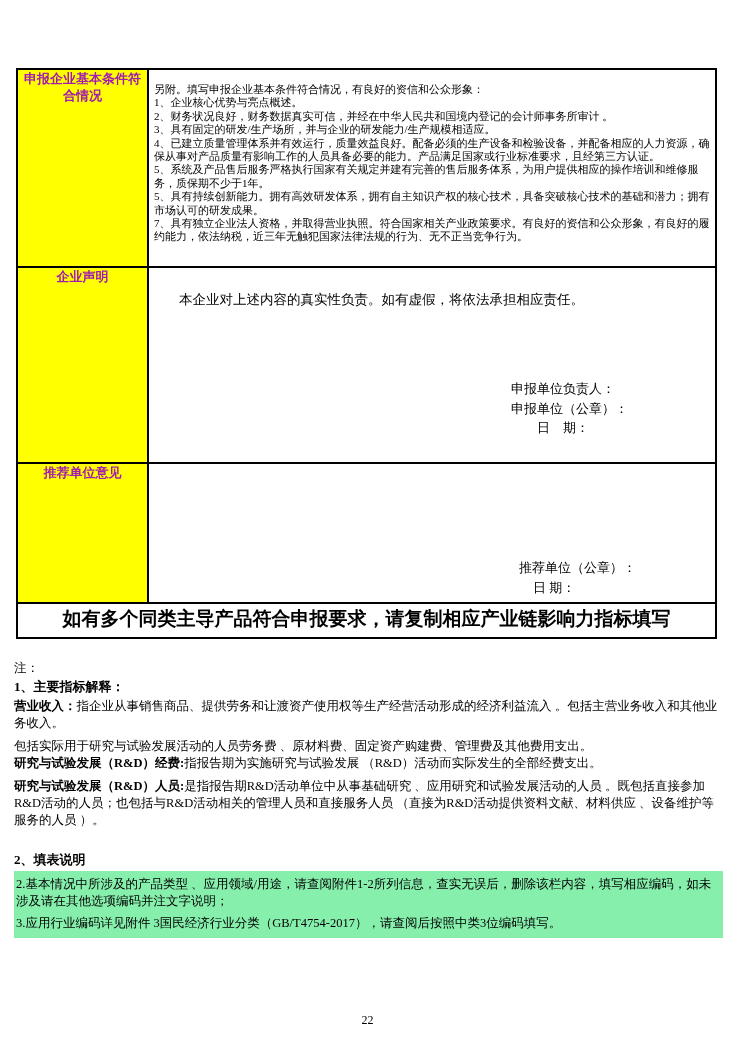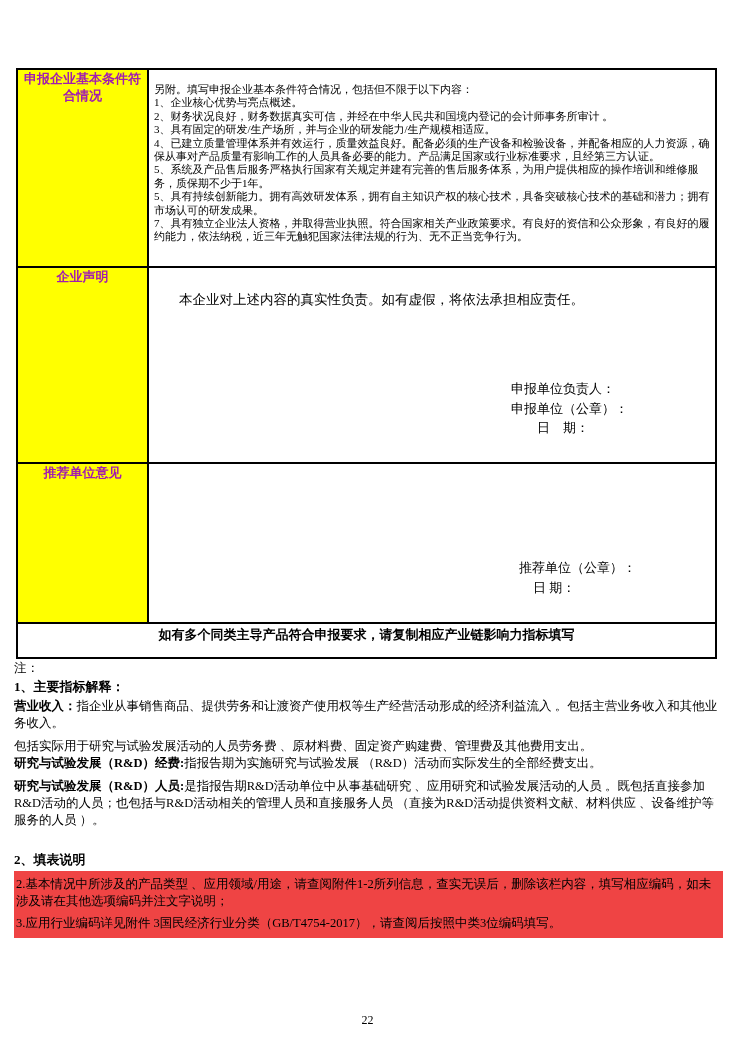--- a/index.html
+++ b/index.html
@@ -31,37 +31,37 @@
   .sig-block{
     margin-top:70px;margin-left:362px;font-size:13px;line-height:19.5px;
   }
   .sig-indent{padding-left:26px;}
   td.rec-content{padding:0;}
   .rec-sig-block{
     margin-top:94px;margin-left:370px;font-size:13px;line-height:19.5px;
   }
   .rec-indent{padding-left:14px;}
   td.footnote-row{
-    text-align:center;vertical-align:middle;font-weight:bold;font-size:13px;
+    text-align:center;vertical-align:middle;font-weight:bold;font-size:19px;
     padding:2px 16px;
   }
 
   
   .notes{
     position:absolute;left:14px;top:660px;width:709px;
     font-size:12.5px;line-height:17px;
   }
   .notes .b{font-weight:bold;}
   .sec-title{font-weight:bold;font-size:13px;margin-top:1px;}
   .ind-para{margin-top:3px;}
   .ind-para + .ind-para{margin-top:6px;}
   .sec2-title{font-weight:bold;font-size:13px;margin-top:22px;}
   .fill-item{margin-top:3px;}
   .hl-block{
-    background:#ef4444;margin-top:3px;padding:5px 4px 6px 2px;
+    background:#86efac;margin-top:3px;padding:5px 4px 6px 2px;
   }
   .hl-item + .hl-item{margin-top:5px;}
 
   .page-number{
     position:absolute;left:0;right:0;top:1013px;text-align:center;
     font-size:12px;
   }
 </style>
 </head>
 <body>
@@ -69,21 +69,21 @@
 <div class="page">
 
   <table class="main">
 
     <tbody>
         <tr style="height:198px;">
       <td class="labelcell">
         <span>申报企业基本条件符合情况</span>
       </td>
       <td class="cond-content">
-        <div class="cline">另附。填写申报企业基本条件符合情况，包括但不限于以下内容：</div>
+        <div class="cline">另附。填写申报企业基本条件符合情况，有良好的资信和公众形象：</div>
         <div class="cline">1、企业核心优势与亮点概述。</div>
         <div class="cline">2、财务状况良好，财务数据真实可信，并经在中华人民共和国境内登记的会计师事务所审计 。</div>
         <div class="cline">3、具有固定的研发/生产场所，并与企业的研发能力/生产规模相适应。</div>
         <div class="cline">4、已建立质量管理体系并有效运行，质量效益良好。配备必须的生产设备和检验设备，并配备相应的人力资源，确保从事对产品质量有影响工作的人员具备必要的能力。产品满足国家或行业标准要求，且经第三方认证。</div>
         <div class="cline">5、系统及产品售后服务严格执行国家有关规定并建有完善的售后服务体系，为用户提供相应的操作培训和维修服务，质保期不少于1年。</div>
         <div class="cline">5、具有持续创新能力。拥有高效研发体系，拥有自主知识产权的核心技术，具备突破核心技术的基础和潜力；拥有市场认可的研发成果。</div>
         <div class="cline">7、具有独立企业法人资格，并取得营业执照。符合国家相关产业政策要求。有良好的资信和公众形象，有良好的履约能力，依法纳税，近三年无触犯国家法律法规的行为、无不正当竞争行为。</div>
       </td>
     </tr>
 
@@ -94,21 +94,21 @@
       <td class="decl-content">
         <div class="decl-statement">本企业对上述内容的真实性负责。如有虚假，将依法承担相应责任。</div>
         <div class="sig-block">
           <div>申报单位负责人：</div>
           <div>申报单位（公章）：</div>
           <div class="sig-indent">日　期：</div>
         </div>
       </td>
     </tr>
 
-    <tr style="height:160px;">
+    <tr style="height:140px;">
       <td class="labelcell">
         <span>推荐单位意见</span>
       </td>
       <td class="rec-content">
         <div class="rec-sig-block">
           <div>推荐单位（公章）：</div>
           <div class="rec-indent">日 期：</div>
         </div>
       </td>
     </tr>

